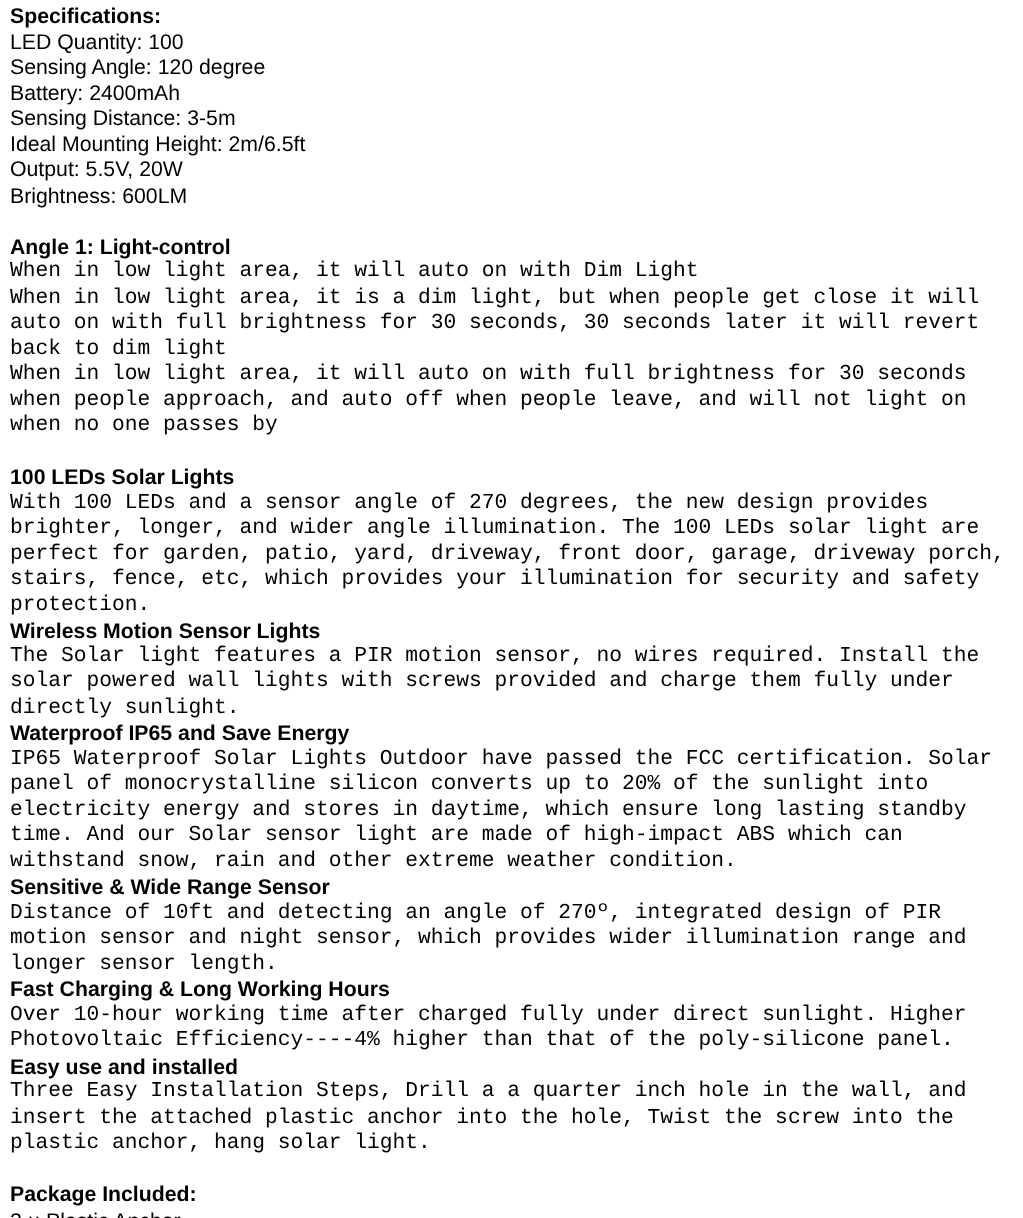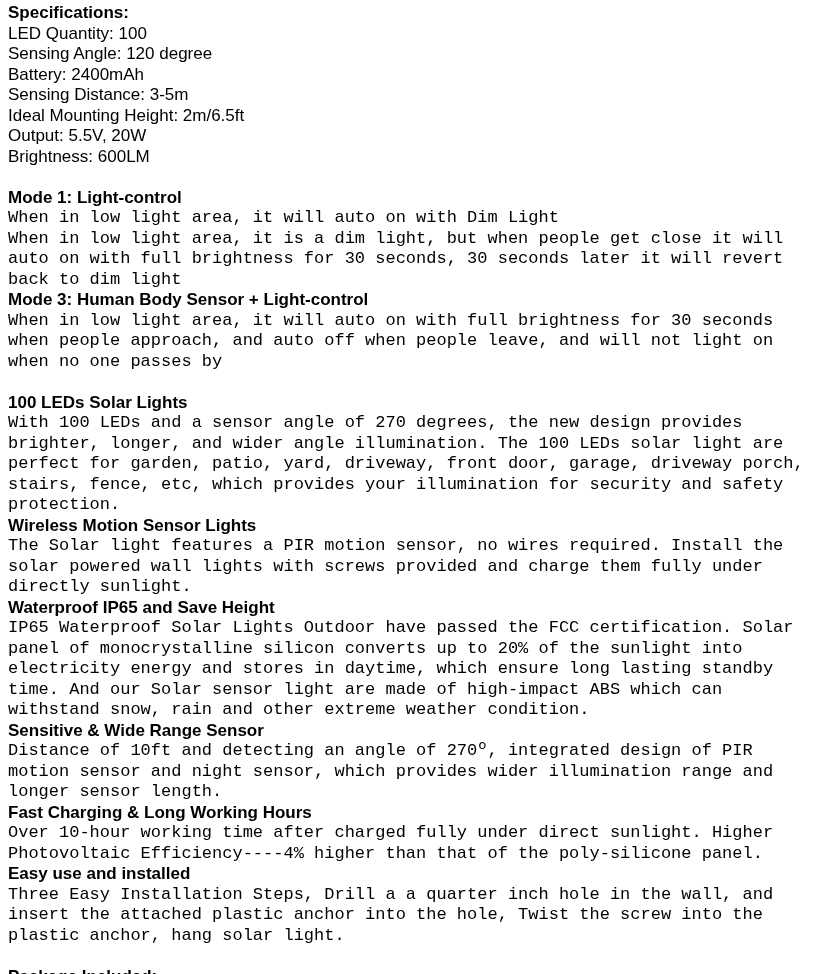--- a/index.html
+++ b/index.html
@@ -50,38 +50,37 @@
     <div class="line">Battery: 2400mAh</div>
     <div class="line">Sensing Distance: 3-5m</div>
     <div class="line">Ideal Mounting Height: 2m/6.5ft</div>
     <div class="line">Output: 5.5V, 20W</div>
     <div class="line">Brightness: 600LM</div>
   </div>
 
   <div class="spacer"></div>
 
   <div class="block">
-    <div class="line bold">Mode 1: Light-control</div>
+    <div class="line bold">Angle 1: Light-control</div>
     <div class="para">When in low light area, it will auto on with Dim Light</div>
     <div class="para">When in low light area, it is a dim light, but when people get close it will auto on with full brightness for 30 seconds, 30 seconds later it will revert back to dim light</div>
-    <div class="line bold">Mode 3: Human Body Sensor + Light-control</div>
     <div class="para">When in low light area, it will auto on with full brightness for 30 seconds when people approach, and auto off when people leave, and will not light on when no one passes by</div>
   </div>
 
   <div class="spacer"></div>
 
   <div class="block">
 
     <div class="line bold">100 LEDs Solar Lights</div>
     <div class="para">With 100 LEDs and a sensor angle of 270 degrees, the new design provides brighter, longer, and wider angle illumination. The 100 LEDs solar light are perfect for garden, patio, yard, driveway, front door, garage, driveway porch, stairs, fence, etc, which provides your illumination for security and safety protection.</div>
 
     <div class="line bold">Wireless Motion Sensor Lights</div>
     <div class="para">The Solar light features a PIR motion sensor, no wires required. Install the solar powered wall lights with screws provided and charge them fully under directly sunlight.</div>
 
-    <div class="line bold">Waterproof IP65 and Save Height</div>
+    <div class="line bold">Waterproof IP65 and Save Energy</div>
     <div class="para">IP65 Waterproof Solar Lights Outdoor have passed the FCC certification. Solar panel of monocrystalline silicon converts up to 20% of the sunlight into electricity energy and stores in daytime, which ensure long lasting standby time. And our Solar sensor light are made of high-impact ABS which can withstand snow, rain and other extreme weather condition.</div>
 
     <div class="line bold">Sensitive &amp; Wide Range Sensor</div>
     <div class="para">Distance of 10ft and detecting an angle of 270º, integrated design of PIR motion sensor and night sensor, which provides wider illumination range and longer sensor length.</div>
 
     <div class="line bold">Fast Charging &amp; Long Working Hours</div>
     <div class="para">Over 10-hour working time after charged fully under direct sunlight. Higher Photovoltaic Efficiency----4% higher than that of the poly-silicone panel.</div>
 
     <div class="line bold">Easy use and installed</div>
     <div class="para">Three Easy Installation Steps, Drill a a quarter inch hole in the wall, and insert the attached plastic anchor into the hole, Twist the screw into the plastic anchor, hang solar light.</div>

